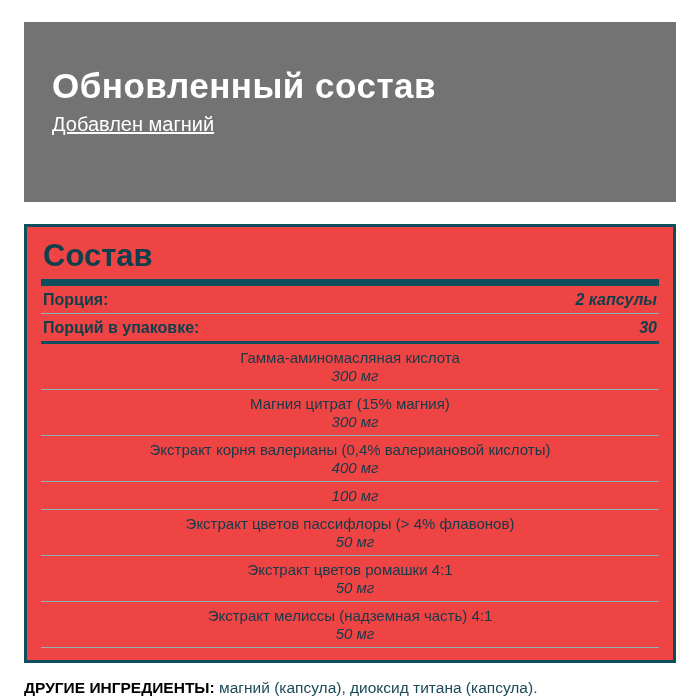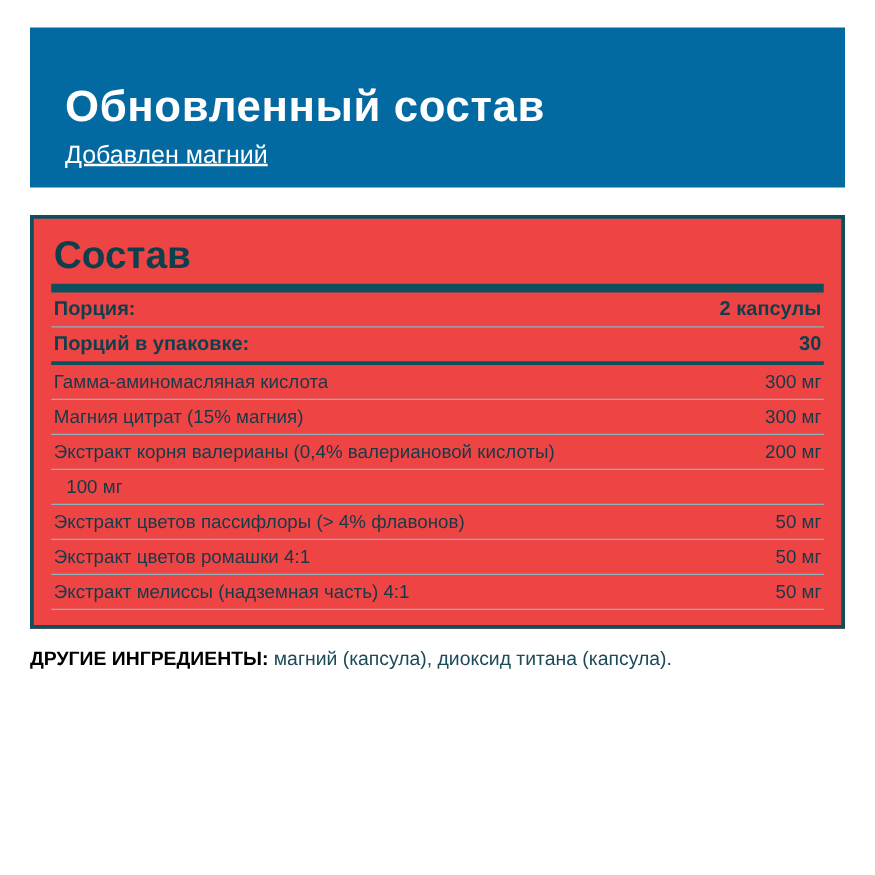--- a/index.html
+++ b/index.html
@@ -18,25 +18,25 @@
   .page {
     position: relative;
     width: 700px;
     height: 700px;
     box-sizing: border-box;
     padding: 22px 24px 24px 24px;
   }
 
   
   .banner {
-    background: #0369a1;
+    background: #737373;
     color: #ffffff;
     box-sizing: border-box;
     padding: 46px 28px 30px 28px;
-    height: 128px;
+    height: 180px;
   }
   .banner-title {
     font-size: 35px;
     font-weight: bold;
     letter-spacing: 0.5px;
     line-height: 1.05;
     margin: 0 0 8px 0;
     white-space: nowrap;
   }
   .banner-sub {
@@ -89,25 +89,27 @@
     font-size: 16px;
     color: #0d3f4d;
   }
   .row .label {
     text-align: left;
   }
   .row .value {
     text-align: right;
     white-space: nowrap;
     padding-left: 10px;
+    font-style: italic;
   }
 
   .ingredients .row {
     font-size: 15px;
     padding: 4.5px 2px;
+    flex-direction: column;
   }
 
   
   .notes {
     margin-top: 14px;
     font-size: 15.5px;
     color: #1b4a58;
     line-height: 1.45;
   }
   .notes .line {
@@ -156,21 +158,21 @@
       <div class="rule-thin"></div>
 
       <div class="row">
         <span class="label">Магния цитрат (15% магния)</span>
         <span class="value">300 мг</span>
       </div>
       <div class="rule-thin"></div>
 
       <div class="row">
         <span class="label">Экстракт корня валерианы (0,4% валериановой кислоты)</span>
-        <span class="value">200 мг</span>
+        <span class="value">400 мг</span>
       </div>
       <div class="rule-thin"></div>
 
       <div class="row">
         <span class="value">100 мг</span>
       </div>
       <div class="rule-thin"></div>
 
       <div class="row">
         <span class="label">Экстракт цветов пассифлоры (&gt; 4% флавонов)</span>

